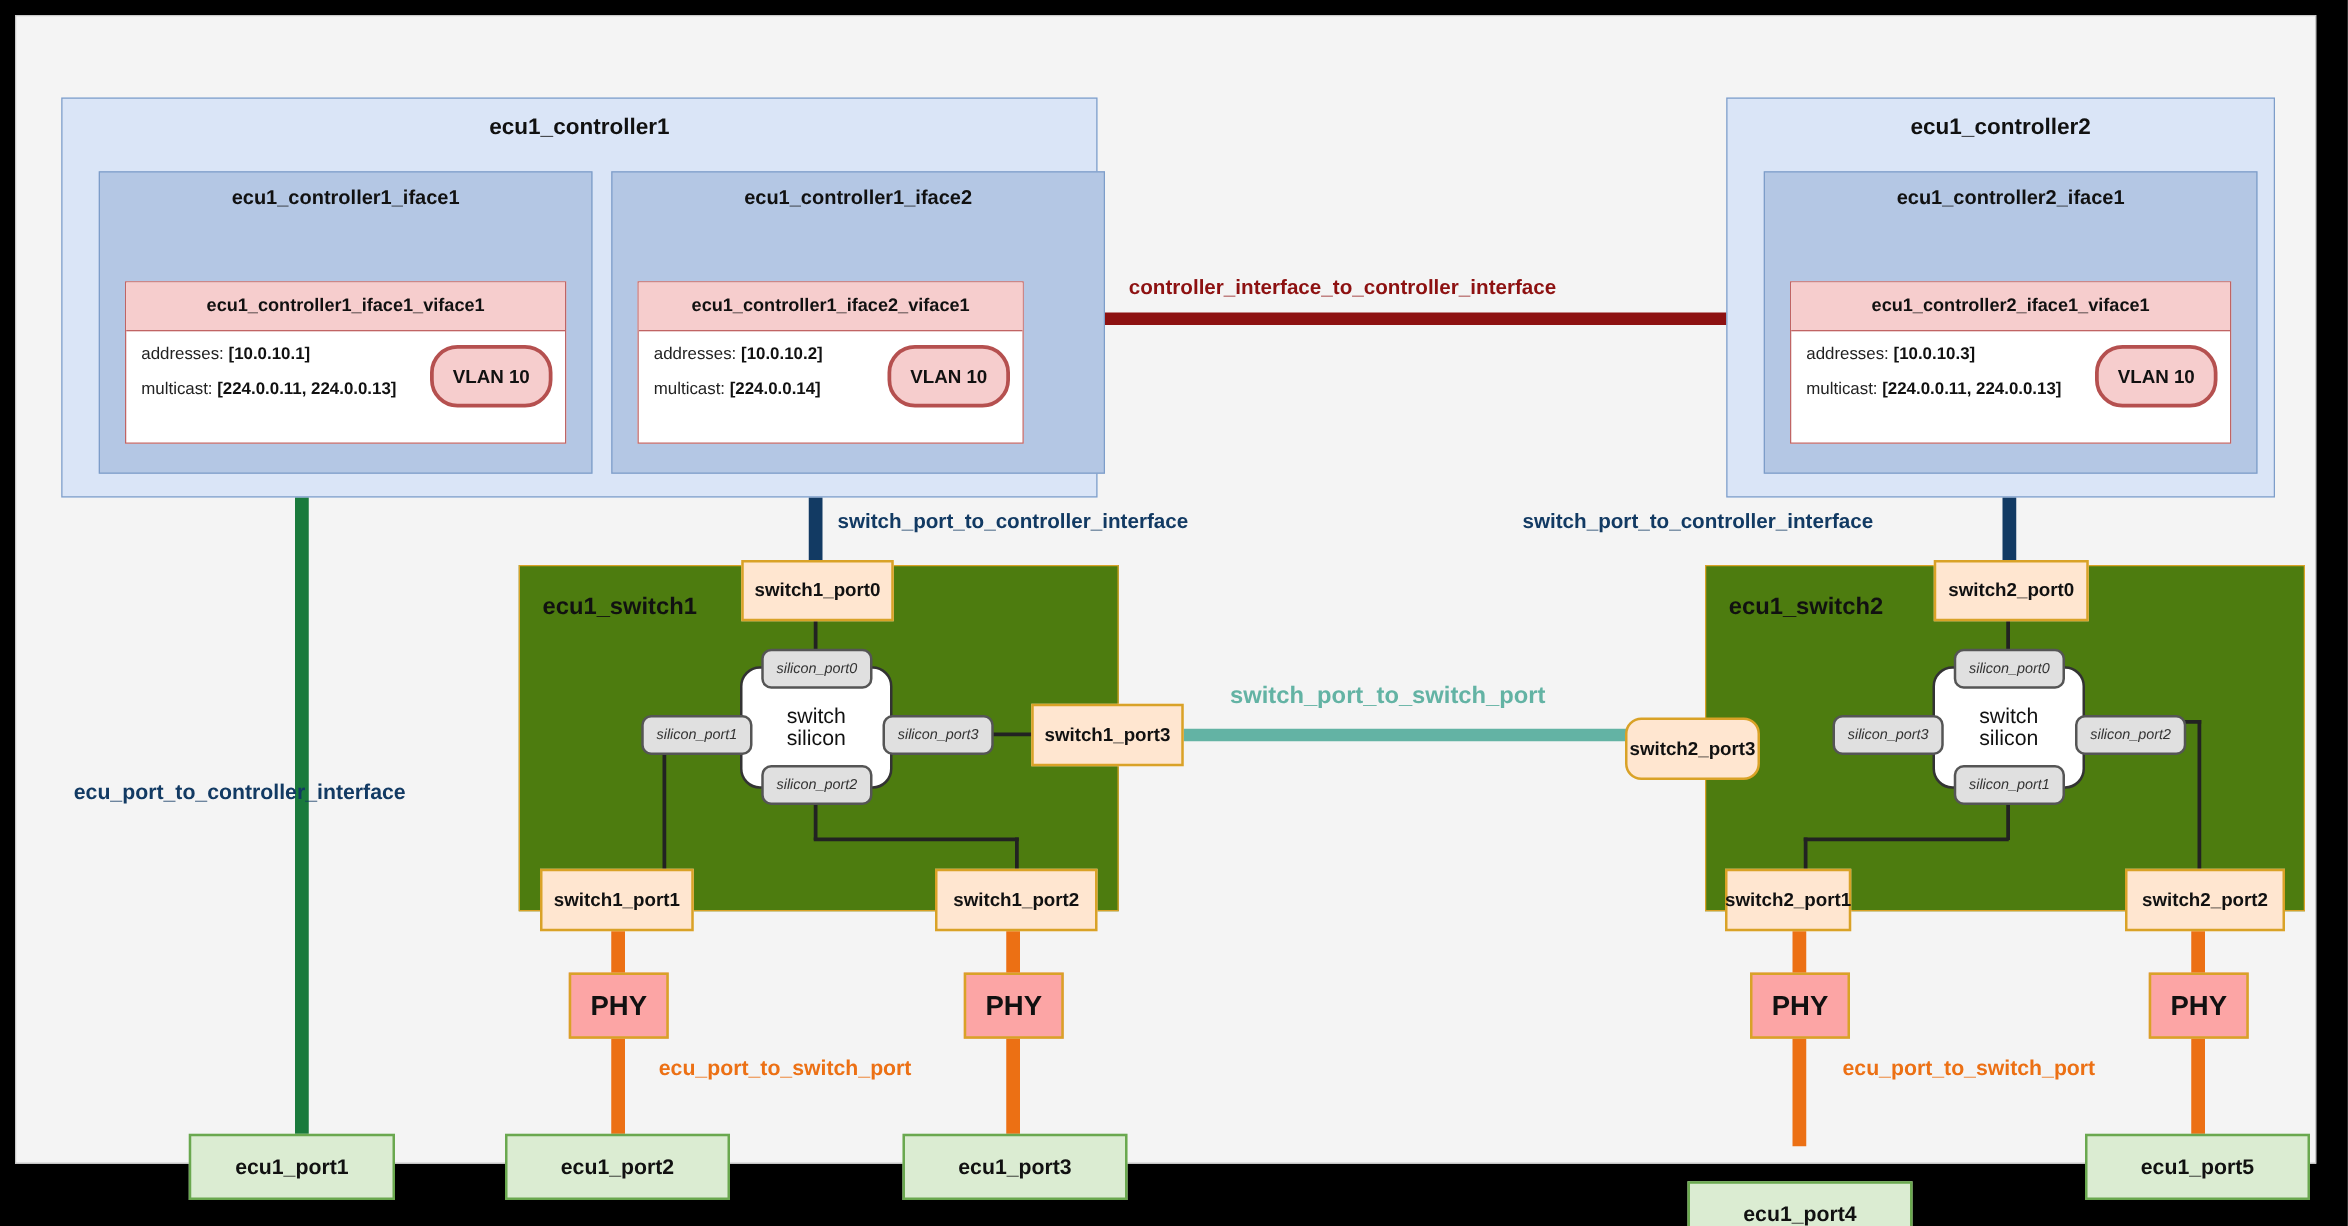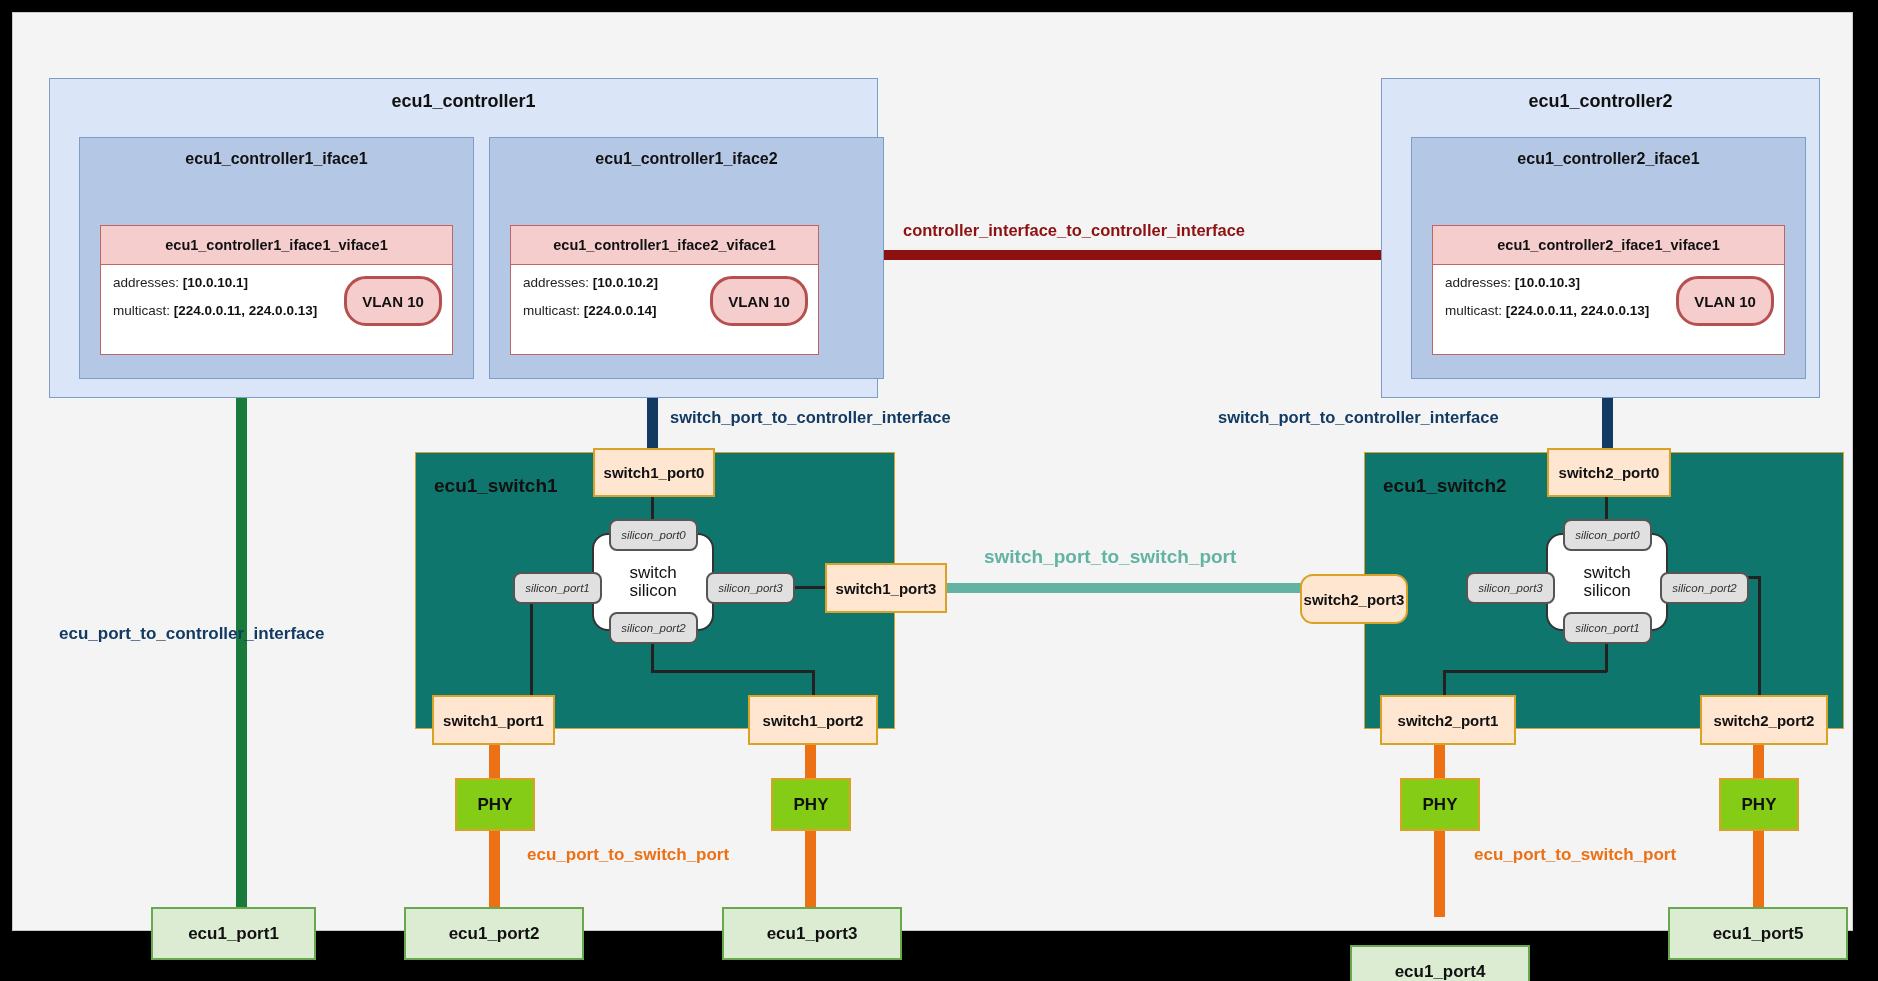--- a/index.html
+++ b/index.html
@@ -35,40 +35,40 @@
                 font-size:14.5px;font-weight:bold;color:#111;}
   .viface .vbody{position:relative;height:calc(100% - 39px);padding:10px 12px 0 12px;}
   .viface .line{font-size:13.5px;color:#222;margin-bottom:13px;white-space:nowrap;}
   .viface .line b{color:#111;}
   .vlan{position:absolute;right:10px;top:11px;width:92px;height:44px;border-radius:22px;
         background:#f6cdcd;border:3px solid #b5504f;
         display:flex;align-items:center;justify-content:center;
         font-size:15px;font-weight:bold;color:#111;}
 
   
-  .switchbox{background:#0f766e;border:1px solid #d9a227;}
+  .switchbox{background:#4d7c0f;border:1px solid #d9a227;}
   .switchbox>.hdr{position:absolute;left:18px;top:22px;font-size:19px;font-weight:bold;color:#111;}
 
   
   .sport{background:#ffe6d0;border:2px solid #d9a227;
          display:flex;align-items:center;justify-content:center;
          font-size:15px;font-weight:bold;color:#111;white-space:nowrap;}
 
   
   .silicon{background:#ffffff;border:2px solid #333;border-radius:16px;
            display:flex;flex-direction:column;align-items:center;justify-content:center;
            font-size:17px;color:#111;line-height:1.05;}
   .sil-port{background:#e0e0e0;border:2px solid #555;border-radius:8px;
             display:flex;align-items:center;justify-content:center;
             font-size:11.5px;color:#333;white-space:nowrap;font-style:italic;}
 
   
-  .phy{background:#84cc16;border:2px solid #d9a227;
+  .phy{background:#fca5a5;border:2px solid #d9a227;
        display:flex;align-items:center;justify-content:center;
-       font-size:17px;font-weight:bold;color:#111;}
+       font-size:22px;font-weight:bold;color:#111;}
 
   
   .ecuport{background:#dbecd2;border:2px solid #6aa84f;
            display:flex;align-items:center;justify-content:center;
            font-size:17px;font-weight:bold;color:#111;white-space:nowrap;}
 
   
   .lnk{position:absolute;}
   .lnk-dk{background:#123a63;}
   .lnk-grn{background:#1a7a3c;}
@@ -207,21 +207,21 @@
     <div>switch</div>
     <div>silicon</div>
   </div>
   <div class="abs sil-port" style="left:1563px;top:519px;width:89px;height:32px;">silicon_port0</div>
   <div class="abs sil-port" style="left:1466px;top:572px;width:89px;height:32px;">silicon_port3</div>
   <div class="abs sil-port" style="left:1563px;top:612px;width:89px;height:32px;">silicon_port1</div>
   <div class="abs sil-port" style="left:1660px;top:572px;width:89px;height:32px;">silicon_port2</div>
 
   <div class="abs sport" style="left:1547px;top:448px;width:124px;height:49px;">switch2_port0</div>
   <div class="abs sport" style="left:1300px;top:574px;width:108px;height:50px;border-radius:13px;">switch2_port3</div>
-  <div class="abs sport" style="left:1380px;top:695px;width:136px;height:50px;">switch2_port1</div>
+  <div class="abs sport" style="left:1380px;top:695px;width:101px;height:50px;">switch2_port1</div>
   <div class="abs sport" style="left:1700px;top:695px;width:128px;height:50px;">switch2_port2</div>
 
   <div class="abs phy" style="left:455px;top:778px;width:80px;height:53px;">PHY</div>
   <div class="abs phy" style="left:771px;top:778px;width:80px;height:53px;">PHY</div>
   <div class="abs phy" style="left:1400px;top:778px;width:80px;height:53px;">PHY</div>
   <div class="abs phy" style="left:1719px;top:778px;width:80px;height:53px;">PHY</div>
 
   <div class="abs ecuport" style="left:151px;top:907px;width:165px;height:53px;">ecu1_port1</div>
   <div class="abs ecuport" style="left:404px;top:907px;width:180px;height:53px;">ecu1_port2</div>
   <div class="abs ecuport" style="left:722px;top:907px;width:180px;height:53px;">ecu1_port3</div>

